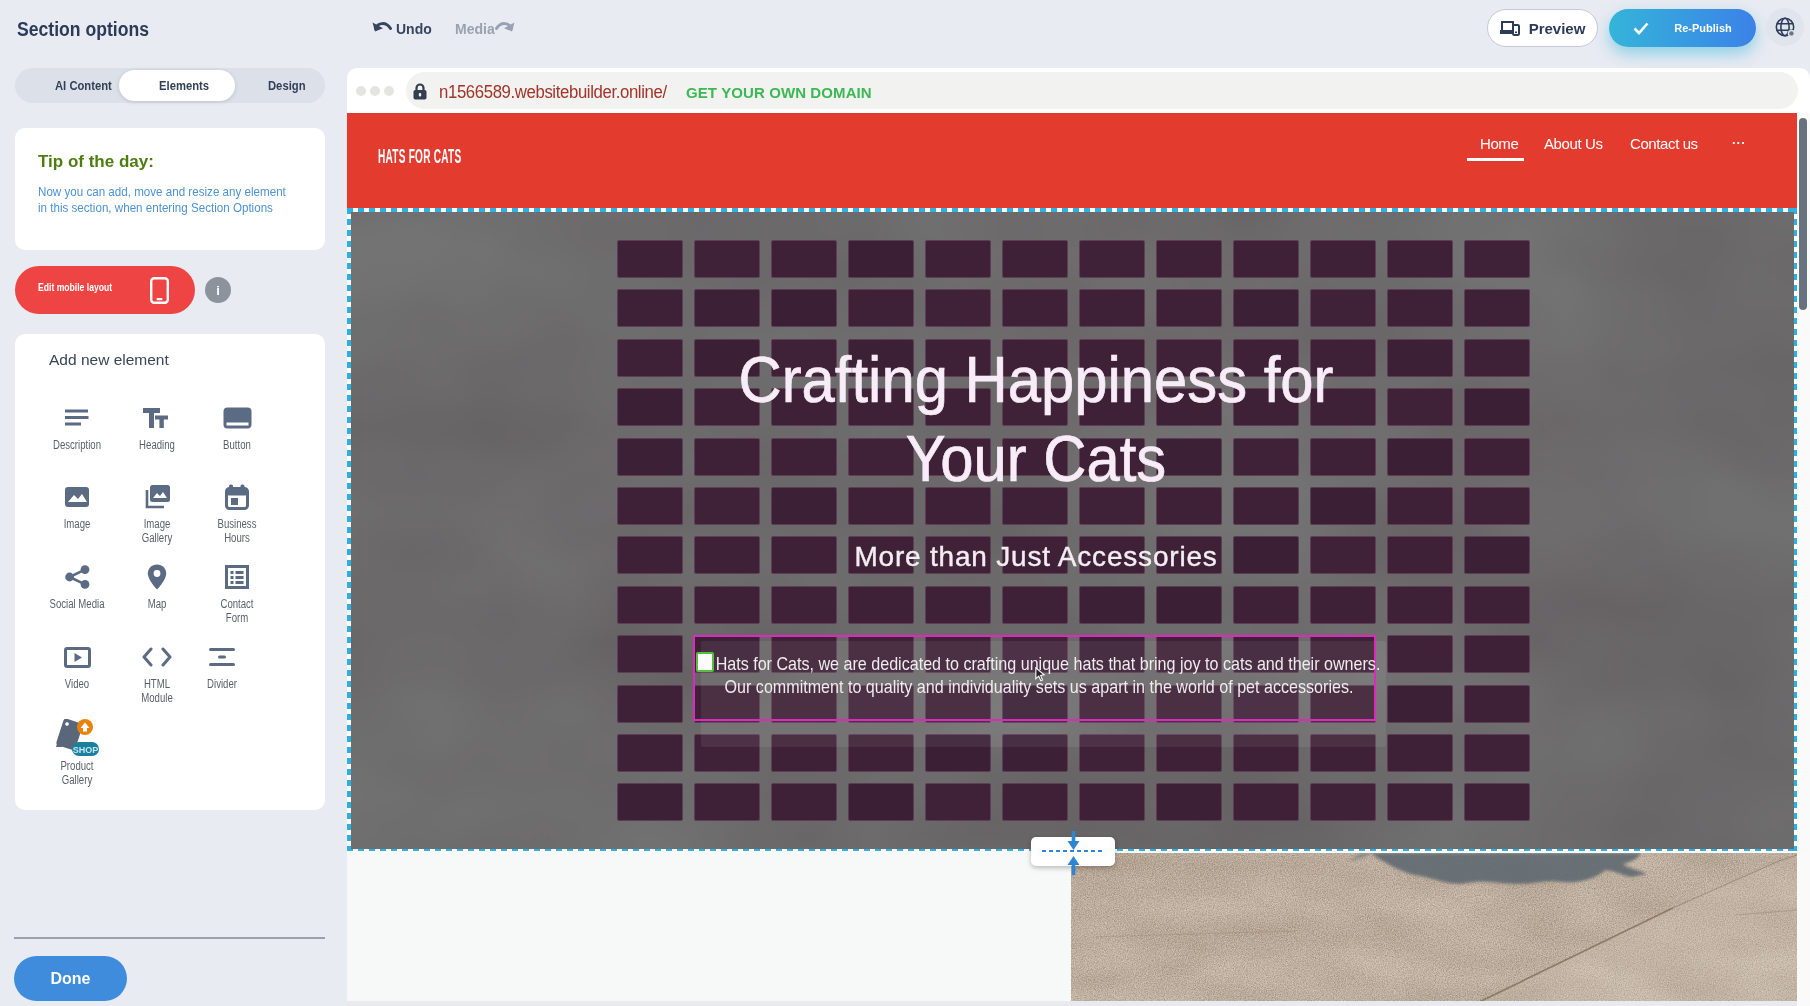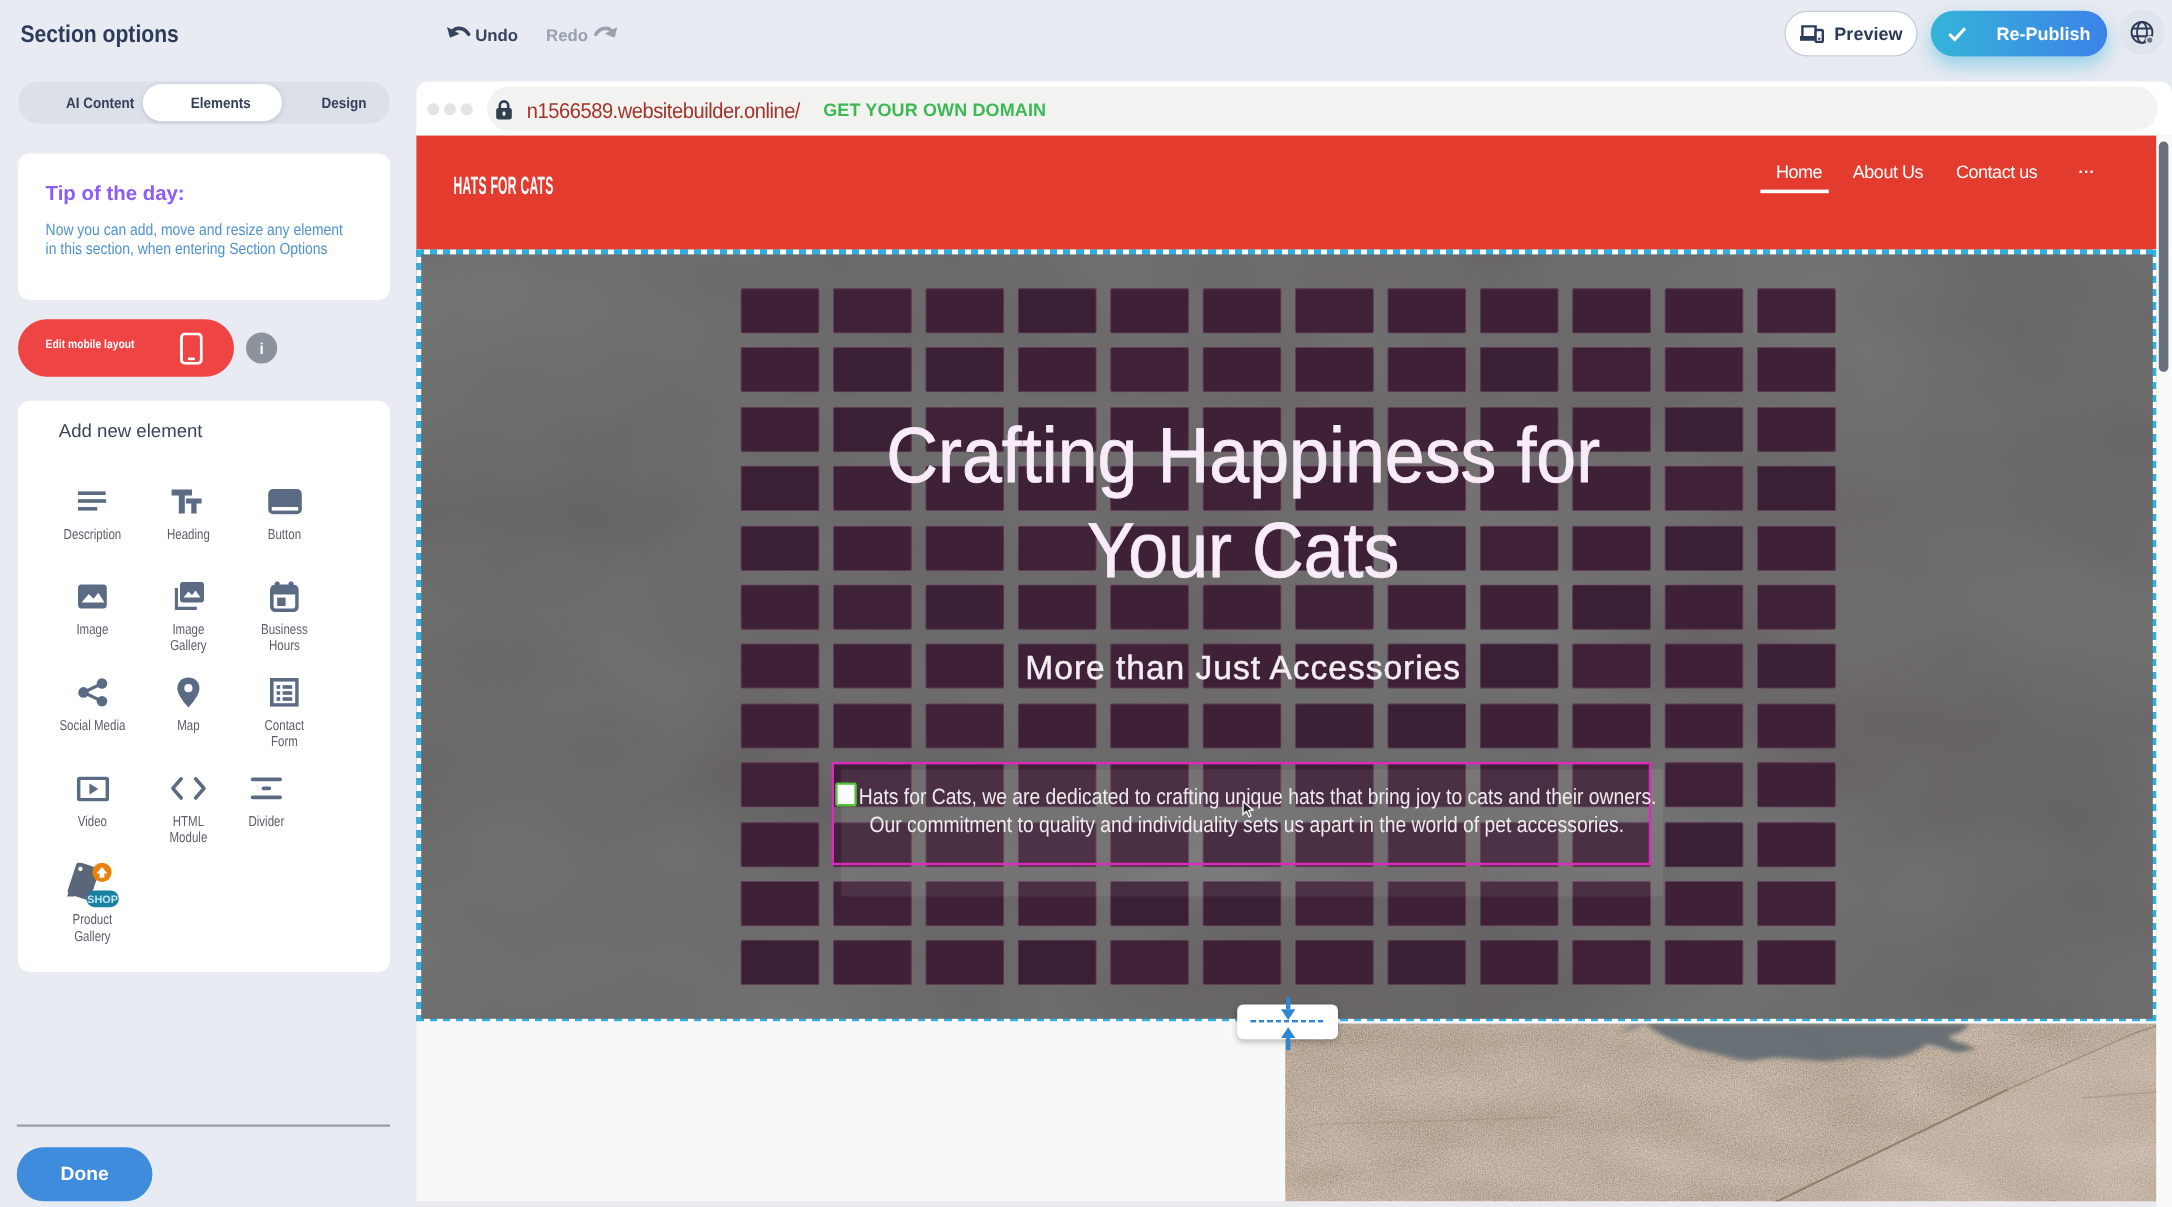--- a/index.html
+++ b/index.html
@@ -5,29 +5,29 @@
   * { margin:0; padding:0; box-sizing:border-box; }
   html,body { width:1810px; height:1006px; overflow:hidden; }
   body { background:#e9ebf2; font-family:"Liberation Sans", sans-serif; position:relative; }
   .abs { position:absolute; }
 
   
   .sect-title { left:17px; top:18px; font-size:20px; font-weight:bold; color:#2c3b58; letter-spacing:0px; transform:scaleX(0.88); transform-origin:left top; white-space:nowrap; }
   .undo-txt { left:396px; top:21px; font-size:14px; font-weight:bold; color:#37445f;text-align:right; }
   .redo-txt { left:455px; top:21px; font-size:14px; font-weight:bold; color:#99a1b0; }
   .btn-preview { left:1487px; top:9px; width:111px; height:38px; border:1.5px solid #c5cbd6; border-radius:19px; background:#fff; display:flex; align-items:center; justify-content:center; gap:8px; color:#2c3b58; font-size:15px; font-weight:bold; }
-  .btn-republish { left:1609px; top:9px; width:147px; height:38px; border-radius:19px; background:linear-gradient(90deg,#35b4d9,#3b82e8); box-shadow:0 7px 16px rgba(53,181,217,0.5); display:flex; align-items:center; justify-content:center; gap:25px; color:#fff; font-size:15px; font-weight:bold; }
+  .btn-republish { left:1609px; top:9px; width:147px; height:38px; border-radius:19px; background:linear-gradient(90deg,#35b4d9,#3b82e8); box-shadow:0 7px 16px rgba(53,181,217,0.5); display:flex; align-items:center; justify-content:center; gap:25px; color:#fff; font-size:11px; font-weight:bold; }
   .btn-globe { left:1766px; top:8px; width:38px; height:38px; border-radius:50%; background:#e0e4ed; display:flex; align-items:center; justify-content:center; }
 
   
   .tabs { left:15px; top:68px; width:310px; height:35px; border-radius:18px; background:#dce0e9; }
   .tab { position:absolute; font-size:12.5px; font-weight:bold; color:#333f59; top:11px; transform:scaleX(0.9); transform-origin:left top; white-space:nowrap; }
   .tab-pill { position:absolute; left:104px; top:2px; width:116px; height:31px; background:#fff; border-radius:16px; box-shadow:0 1px 4px rgba(50,60,90,0.18); }
   .tipcard { left:15px; top:128px; width:310px; height:122px; background:#fff; border-radius:10px; }
-  .tiptitle { left:38px; top:152px; font-size:17px; font-weight:bold; color:#8b5cf6; }
+  .tiptitle { left:38px; top:152px; font-size:17px; font-weight:bold; color:#4d7c0f; }
   .tipbody { left:38px; top:184px; font-size:13.5px; line-height:16px; color:#4e92d2; transform:scaleX(0.86); transform-origin:left top; white-space:nowrap; }
   .btn-mobile { left:15px; top:266px; width:180px; height:48px; border-radius:24px; background:#ef4444; color:#fff; font-size:10px; font-weight:bold; }
   .info-i { left:205px; top:277px; width:26px; height:26px; border-radius:50%; background:#8d939d; color:#fff; font-size:13px; font-weight:bold; display:flex; align-items:center; justify-content:center; }
   .addcard { left:15px; top:334px; width:310px; height:476px; background:#fff; border-radius:10px; }
   .addtitle { left:49px; top:351px; font-size:15.5px; color:#3b4559; }
   .el { position:absolute; width:80px; text-align:center; }
   .el .lbl { font-size:12px; color:#5a5f6a; line-height:13.5px; margin-top:6px; transform:scaleX(0.8); transform-origin:center top; }
   .divider { left:14px; top:937px; width:311px; height:1.5px; background:#9aa1ab; }
   .btn-done { left:14px; top:956px; width:113px; height:45px; border-radius:23px; background:#3e8cdb; color:#fff; font-size:16px; font-weight:bold; display:flex; align-items:center; justify-content:center; }
 
@@ -80,21 +80,21 @@
 </style>
 </head>
 <body>
 
 <div class="abs sect-title">Section options</div>
 <svg class="abs" style="left:372px;top:19px" width="22" height="17" viewBox="0 0 22 17">
     <path d="M3.5 9.5 C6 3.5, 14 2.5, 18.5 9.5" fill="none" stroke="#37445f" stroke-width="3" stroke-linecap="round"></path>
     <path d="M0.5 3.5 L3 12.5 L11 9.2 Z" fill="#37445f"></path>
   </svg>
 <div class="abs undo-txt">Undo</div>
-<div class="abs redo-txt">Redo</div>
+<div class="abs redo-txt">Media</div>
 <svg class="abs" style="left:493px;top:19px" width="22" height="17" viewBox="0 0 22 17">
     <path d="M18.5 9.5 C16 3.5, 8 2.5, 3.5 9.5" fill="none" stroke="#99a1b0" stroke-width="3" stroke-linecap="round"></path>
     <path d="M21.5 3.5 L19 12.5 L11 9.2 Z" fill="#99a1b0"></path>
   </svg>
 
 <div class="abs btn-preview">
   <svg width="21" height="16" viewBox="0 0 21 16">
       <path d="M2 2 h11 v9 h-11 z M0.5 11 h14 v2 h-14 z" fill="none" stroke="#2c3b58" stroke-width="2"></path>
       <rect x="13" y="5" width="6" height="10" rx="1.2" fill="#fff" stroke="#2c3b58" stroke-width="2"></rect>
       <rect x="15" y="11.5" width="2" height="1.6" fill="#2c3b58"></rect>

